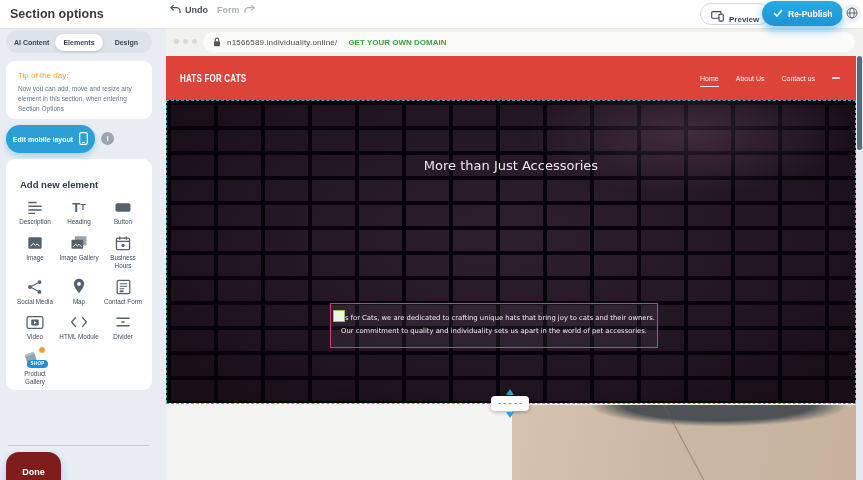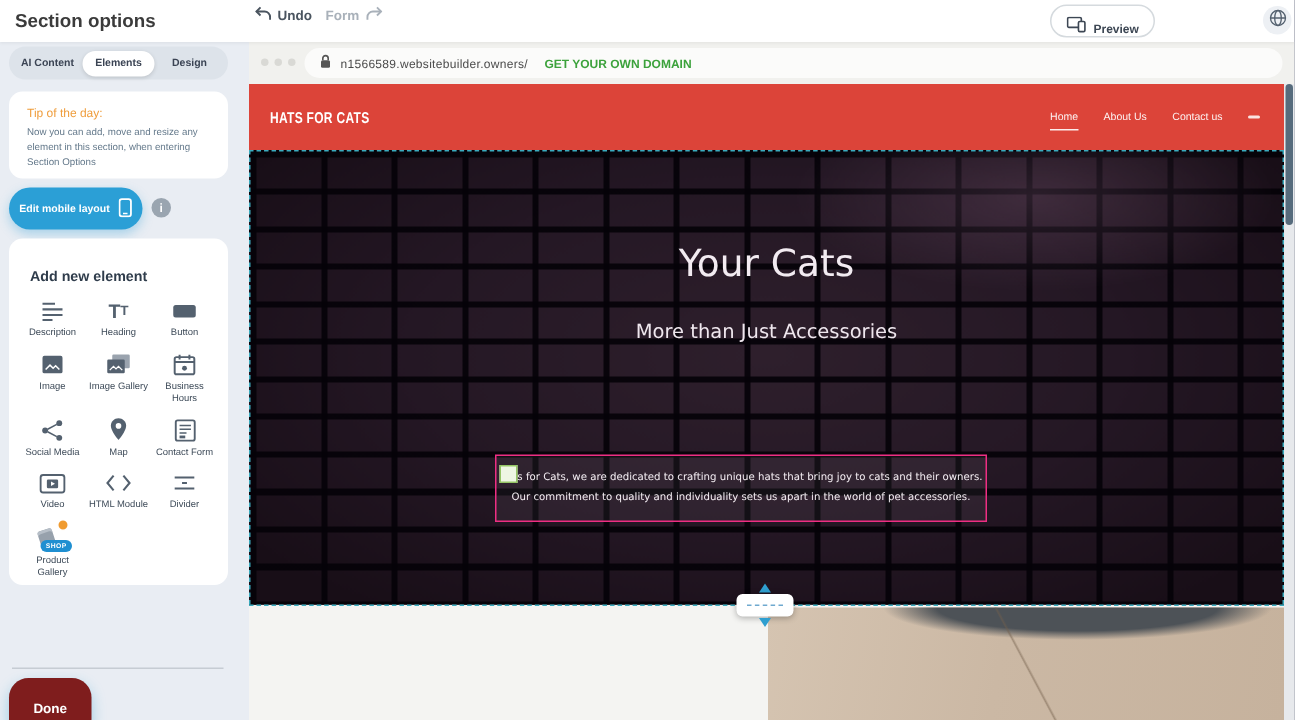--- a/index.html
+++ b/index.html
@@ -124,20 +124,28 @@
     <div class="btn-preview">
       <span>
         <svg width="13" height="11" viewBox="0 0 14 12">
             <rect x="0.7" y="0.7" width="10" height="7.2" rx="1" stroke="#3d4754" fill="none" stroke-width="1.2"></rect>
             <rect x="8.6" y="3.6" width="4.7" height="7.4" rx="1" stroke="#3d4754" fill="#fff" stroke-width="1.2"></rect>
           </svg>
       </span>
       <span>Preview</span>
     </div>
 
+    <div class="btn-republish">
+      <span>
+        <svg width="10" height="8" viewBox="0 0 10 8">
+            <path d="M1 4l3 3 5-6" stroke="#fff" stroke-width="1.6" fill="none"></path>
+          </svg>
+      </span>
+      <span>Re-Publish</span>
+    </div>
 
     <div class="btn-globe">
       <span>
         <svg width="12" height="12" viewBox="0 0 12 12">
             <circle cx="6" cy="6" r="5" stroke="#54616f" fill="none" stroke-width=".9"></circle>
             <ellipse cx="6" cy="6" rx="2.2" ry="5" stroke="#54616f" fill="none" stroke-width=".9"></ellipse>
             <path d="M1 6h10" stroke="#54616f" stroke-width=".9"></path>
           </svg>
       </span>
     </div>
@@ -312,38 +320,37 @@
           <i></i>
           <i></i>
         </div>
       <div class="addr">
         <span>
           <svg width="8" height="10" viewBox="0 0 8 10">
               <rect x="1" y="4.2" width="6" height="5" rx="1" fill="#555"></rect>
               <path d="M2.2 4.2V2.9a1.8 1.8 0 0 1 3.6 0v1.3" stroke="#555" fill="none" stroke-width="1.1"></path>
             </svg>
         </span>
-        <span class="url">n1566589.websitebuilder.owners/</span>
+        <span class="url">n1566589.individuality.online/</span>
         <span class="domain-cta">GET YOUR OWN DOMAIN</span>
       </div>
     </div>
 
     <div class="site-header">
       <div class="logo">HATS FOR CATS</div>
       <div class="nav">
         <span class="nav-item active">Home</span>
         <span class="nav-item">About Us</span>
         <span class="nav-item">Contact us</span>
         <span class="nav-more"></span>
       </div>
     </div>
 
     <div class="hero">
       <h1 class="hero-h1">
-        <span>Your Cats</span>
       </h1>
       <div class="hero-sub">More than Just Accessories</div>
 
       <div class="textbox">
         <span class="drag-handle"></span>
         <span>Hats for Cats, we are dedicated to crafting unique hats that bring joy to cats and their owners.</span>
         <span>Our commitment to quality and individuality sets us apart in the world of pet accessories.</span>
       </div>
     </div>
 

